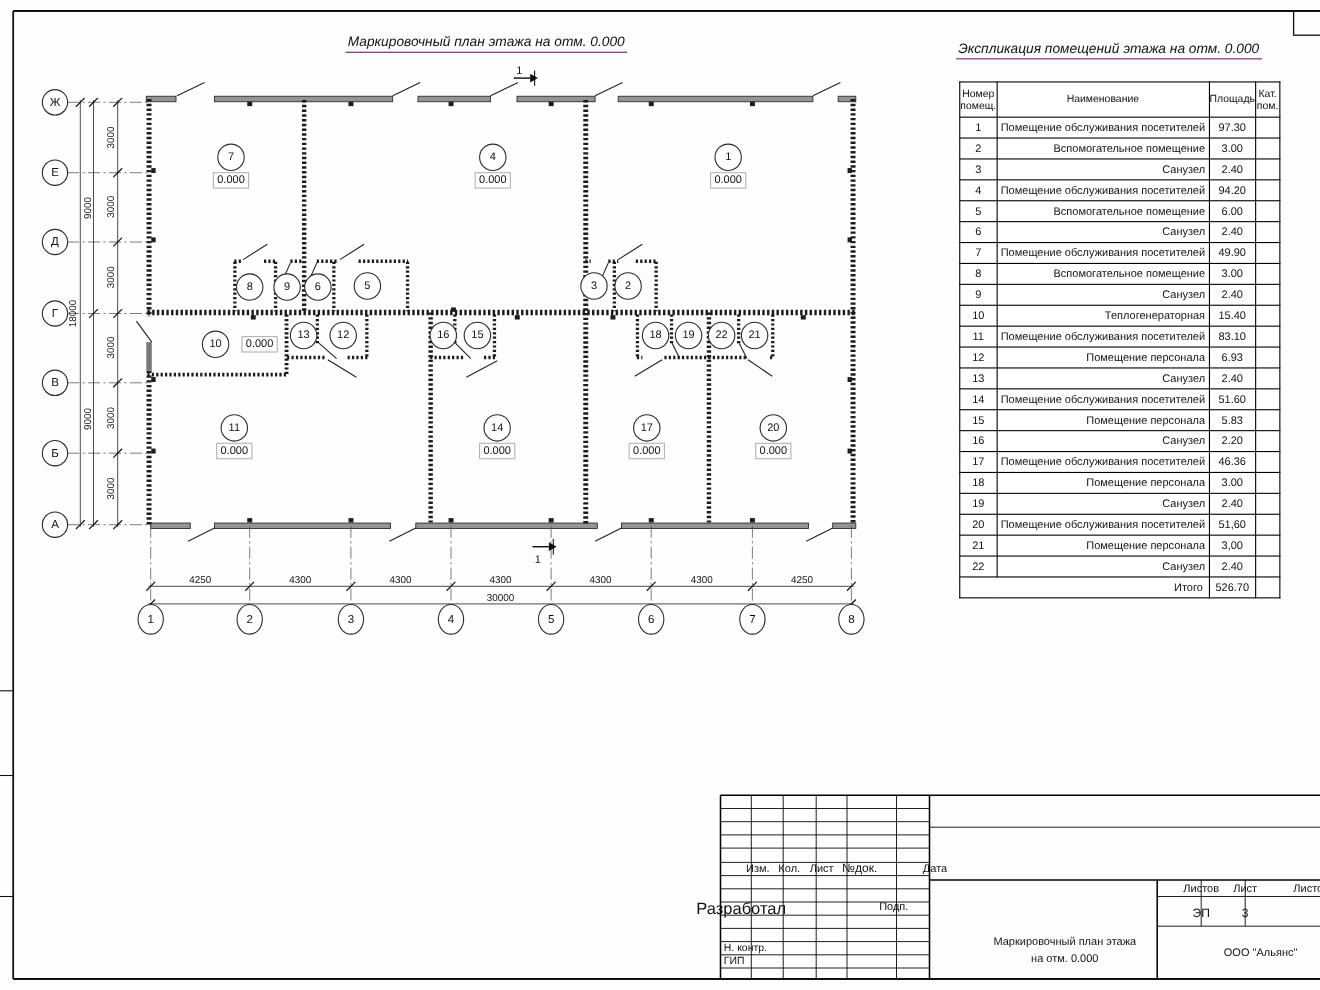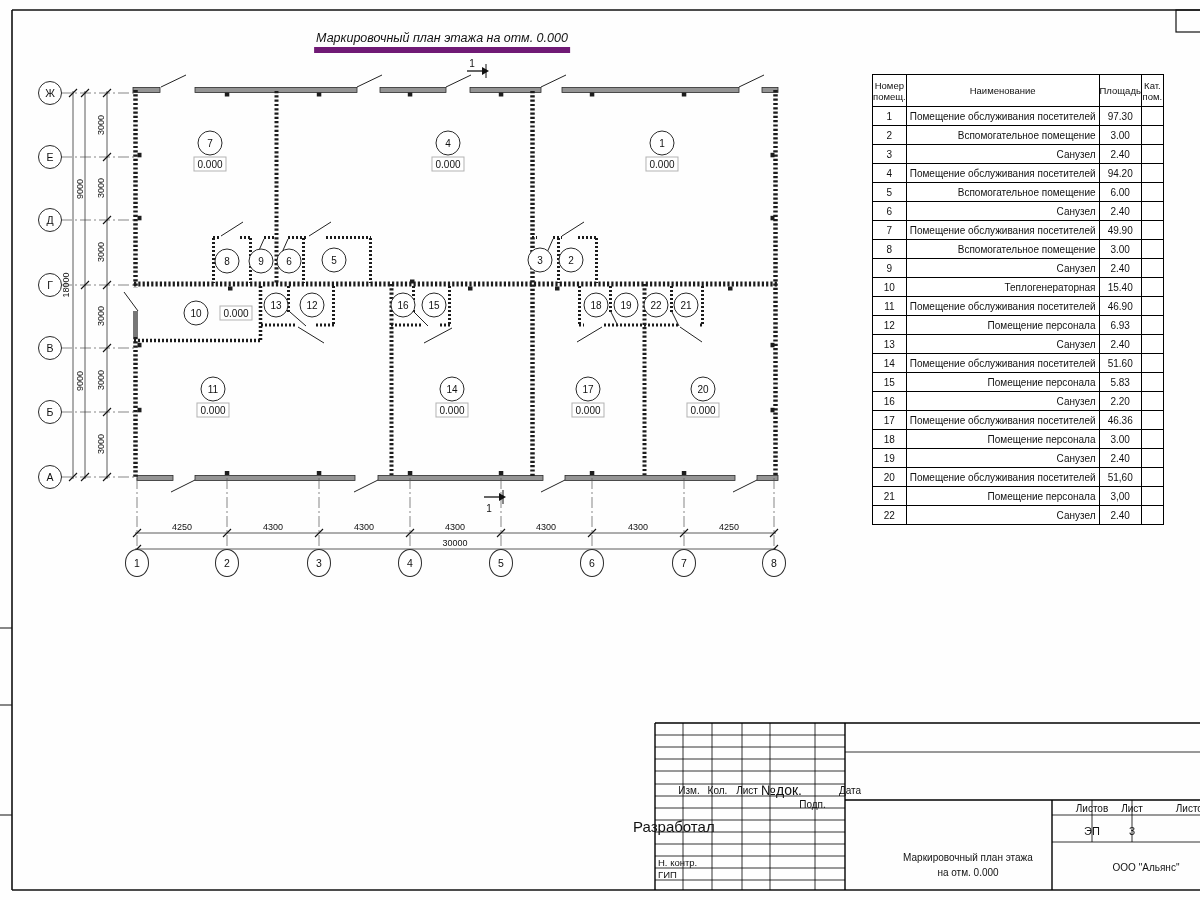--- a/index.html
+++ b/index.html
@@ -12,31 +12,31 @@
           font-size:10px;transform:translate(-50%,-50%);z-index:3;}
   .elev{position:absolute;border:1px solid #b3b3b3;background:#fff;font-size:10px;line-height:13px;
         padding:0 3px;transform:translate(-50%,-50%);z-index:3;white-space:nowrap;}
   .bubble{position:absolute;width:22px;height:22px;border:1.1px solid #2a2a2a;border-radius:50%;
           background:#fff;display:flex;align-items:center;justify-content:center;
           font-size:10.5px;transform:translate(-50%,-50%);}
   .bubble.col{height:26px;}
   .dim{position:absolute;font-size:9px;white-space:nowrap;transform:translate(-50%,-50%);}
   .dim.rot{transform:translate(-50%,-50%) rotate(-90deg);}
   .drawing-title{position:absolute;font-style:italic;font-size:12.5px;transform:translateX(-50%);
-                 border-bottom:6px solid #701a75;padding:0 2px 2px;white-space:nowrap;z-index:2;}
+                 border-bottom:1px solid #701a75;padding:0 2px 2px;white-space:nowrap;z-index:2;}
   .expl{position:absolute;left:872px;top:74px;border-collapse:collapse;table-layout:fixed;z-index:2;background:#fff;}
   .expl th,.expl td{border:1px solid #000;font-weight:normal;padding:0;text-align:center;
                     overflow:hidden;white-space:nowrap;}
   .expl th{font-size:9.5px;height:31px;white-space:pre-line;line-height:11px;}
   .expl td{font-size:10px;height:18px;}
   .expl td.name{text-align:right;padding:0 3px;}
   .expl td.tot{text-align:right;padding-right:5px;font-size:10px;}
   .tb{position:absolute;font-size:10px;white-space:nowrap;transform:translateY(-50%);z-index:2;}
   .tb.c{transform:translate(-50%,-50%);margin-left:20px;}
-  .tb.sm{font-size:14px;padding-left:10px;}
+  .tb.sm{font-size:11px;padding-left:10px;}
   .tb.big{font-size:11px;}
   text.smark{font-size:10px;fill:#111;font-family:"Liberation Sans",sans-serif;}
 </style>
 </head>
 <body>
 
 <div class="sheet">
 
   <svg class="lines" width="1200" height="900" viewBox="0 0 1200 900">
 
@@ -272,20 +272,21 @@
     <g stroke="#000" stroke-width="1.4">
       <line x1="655" y1="723" x2="1200" y2="723"></line>
       <line x1="655" y1="723" x2="655" y2="890"></line>
       <line x1="845" y1="723" x2="845" y2="890"></line>
       <line x1="845" y1="800" x2="1200" y2="800"></line>
       <line x1="1052" y1="800" x2="1052" y2="890"></line>
     </g>
   </svg>
 
   <div class="drawing-title" style="left:442px;top:31px">Маркировочный план этажа на отм. 0.000</div>
+  <div class="drawing-title" style="left:1008px;top:37px">Экспликация помещений этажа на отм. 0.000</div>
 
   <table class="expl">
     <colgroup>
         <col style="width:30px">
         <col style="width:175px">
         <col style="width:41px">
         <col style="width:22px">
       </colgroup>
     <thead>
       <tr>
@@ -354,21 +355,21 @@
         </tr>
         <tr>
           <td class="num">10</td>
           <td class="name">Теплогенераторная</td>
           <td class="area">15.40</td>
           <td class="cat"></td>
         </tr>
         <tr>
           <td class="num">11</td>
           <td class="name">Помещение обслуживания посетителей</td>
-          <td class="area">46.90</td>
+          <td class="area">83.10</td>
           <td class="cat"></td>
         </tr>
         <tr>
           <td class="num">12</td>
           <td class="name">Помещение персонала</td>
           <td class="area">6.93</td>
           <td class="cat"></td>
         </tr>
         <tr>
           <td class="num">13</td>
@@ -422,20 +423,25 @@
           <td class="num">21</td>
           <td class="name">Помещение персонала</td>
           <td class="area">3,00</td>
           <td class="cat"></td>
         </tr>
         <tr>
           <td class="num">22</td>
           <td class="name">Санузел</td>
           <td class="area">2.40</td>
           <td class="cat"></td>
+        </tr>
+        <tr>
+          <td colspan="2" class="tot">Итого</td>
+          <td>526.70</td>
+          <td></td>
         </tr>
       </tbody>
   </table>
 
   <div class="overlay" id="overlay">
       <div class="marker" style="left: 210px; top: 143px;">7</div>
       <div class="elev" style="left: 210px; top: 164px;">0.000</div>
       <div class="marker" style="left: 448px; top: 143px;">4</div>
       <div class="elev" style="left: 448px; top: 164px;">0.000</div>
       <div class="marker" style="left: 662px; top: 143px;">1</div>
@@ -493,21 +499,21 @@
       <div class="dim rot" style="left: 101px; top: 316px;">3000</div>
       <div class="dim rot" style="left: 101px; top: 380px;">3000</div>
       <div class="dim rot" style="left: 101px; top: 444px;">3000</div>
       <div class="dim rot" style="left: 80px; top: 189px;">9000</div>
       <div class="dim rot" style="left: 80px; top: 381px;">9000</div>
       <div class="dim rot" style="left: 66px; top: 285px;">18000</div>
       <div class="tb c" style="left: 669px; top: 790px;">Изм.</div>
       <div class="tb c" style="left: 697.5px; top: 790px;">Кол.</div>
       <div class="tb c" style="left: 727px; top: 790px;">Лист</div>
       <div class="tb c sm" style="left: 756.5px; top: 790px;">№док.</div>
-      <div class="tb c" style="left: 792.5px; top: 804px; text-align: center;">Подп.</div>
+      <div class="tb c" style="left: 792.5px; top: 825px; text-align: center;">Подп.</div>
       <div class="tb c" style="left: 830px; top: 790px;">Дата</div>
       <div class="tb" style="left: 633px; top: 826px; font-size: 15px;">Разработал</div>
       <div class="tb" style="left: 658px; top: 862px; font-size: 9.5px;">Н. контр.</div>
       <div class="tb" style="left: 658px; top: 874px; font-size: 9.5px;">ГИП</div>
     </div>
 
   <div class="tb c" style="left:1072px;top:808px">Листов</div>
   <div class="tb c" style="left:1112px;top:808px">Лист</div>
   <div class="tb c" style="left:1172px;top:808px">Листов</div>
   <div class="tb c big" style="left:1072px;top:831px">ЭП</div>

